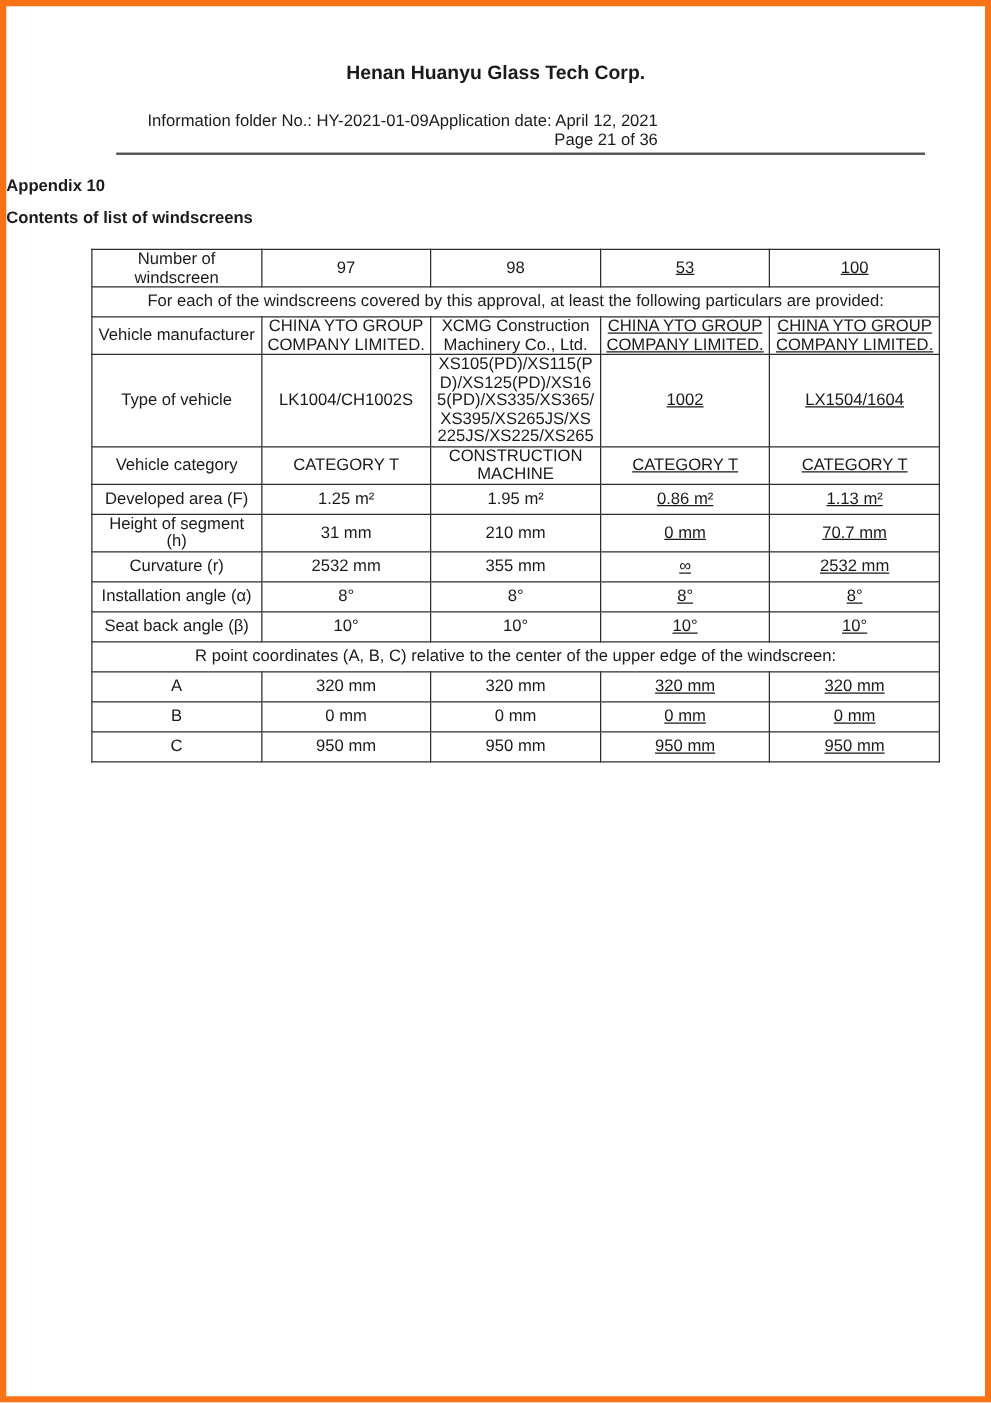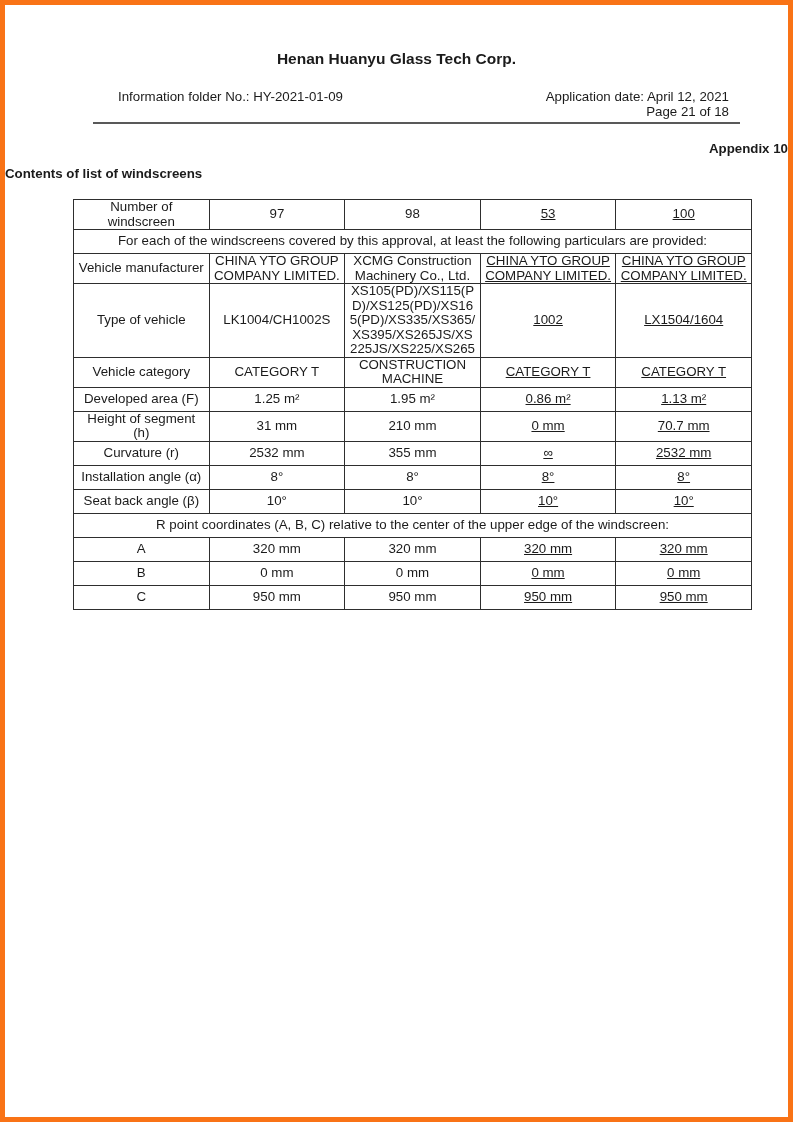--- a/index.html
+++ b/index.html
@@ -15,36 +15,35 @@
     overflow: hidden;
   }
   .company-title {
     text-align: center;
     font-weight: bold;
     font-size: 15.5px;
     padding-top: 45px;
   }
   .info-row {
     display: flex;
-    justify-content: space-between;
+    justify-content: flex-start;
     align-items: flex-start;
     margin: 21px 59px 0 113px;
     line-height: 15px;
   }
   .right-info { text-align: right; }
   .rule {
     height: 2px;
     background: #595959;
     margin: 3px 48px 0 88px;
   }
   .appendix {
-    text-align: right;
+    text-align: left;
     font-weight: bold;
     margin-top: 17px;
-    margin-left: 40px;
   }
   .subtitle {
     font-weight: bold;
     margin-top: 10px;
   }
   table.ws-table {
     border-collapse: collapse;
     table-layout: fixed;
     width: 679px;
     margin: 18px 0 0 68px;
@@ -69,21 +68,21 @@
 <body>
 
 <div class="page">
 
   <div class="company-title">Henan Huanyu Glass Tech Corp.</div>
 
   <div class="info-row">
     <span>Information folder No.: HY-2021-01-09</span>
     <span class="right-info">
       <div>Application date: April 12, 2021</div>
-      <div>Page 21 of 18</div>
+      <div>Page 21 of 36</div>
     </span>
   </div>
 
   <div class="rule"></div>
 
   <div class="appendix">Appendix 10</div>
   <div class="subtitle">Contents of list of windscreens</div>
 
   <table class="ws-table">
     <colgroup>

